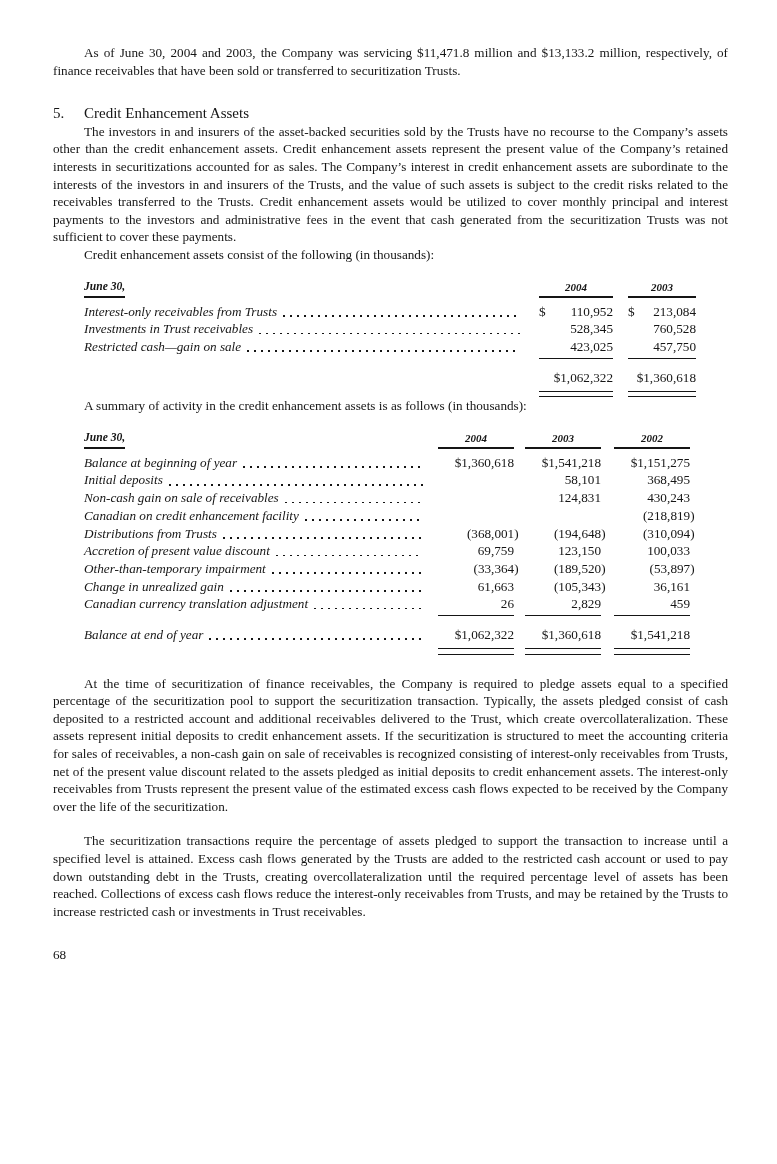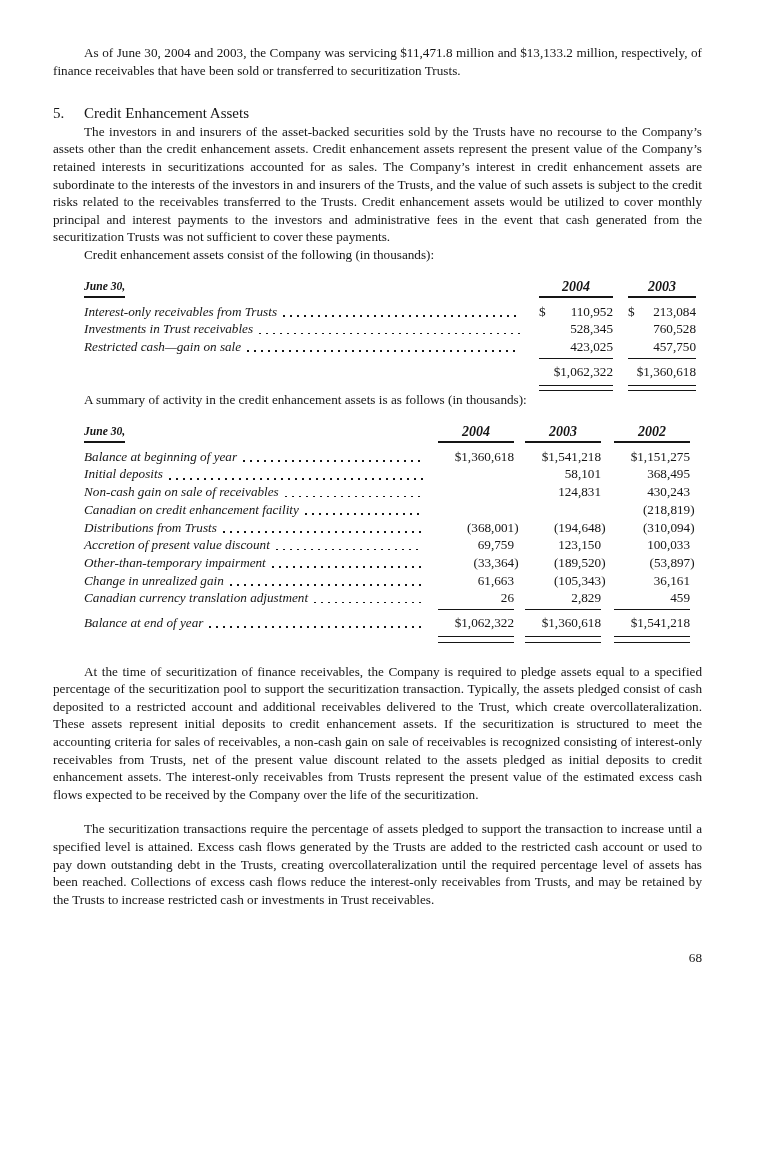--- a/index.html
+++ b/index.html
@@ -2,21 +2,21 @@
 <html><head>
 <meta charset="utf-8">
 <style>
   html,body { margin:0; padding:0; }
   body {
     width:777px; height:1164px; background:#ffffff; color:#151515;
     font-family:"Liberation Serif", serif;
     font-size:13.2px; line-height:17.6px;
     -webkit-font-smoothing:antialiased;
   }
-  .page { padding:44px 75px 0 53px; box-sizing:border-box; width:777px; height:1164px; }
+  .page { padding:44px 49px 0 53px; box-sizing:border-box; width:777px; height:1164px; }
 
   p.para { margin:0; text-align:justify; }
   p.indent { text-indent:31px; }
 
   .heading { margin:26px 0 0 0; font-size:15px; font-weight:normal; }
   .heading .hnum { display:inline-block; width:31px; }
 
   .mt14 { margin-top:14px; }
   .intro { margin:17px 0 0 0; padding-left:31px; text-align:left; }
 
@@ -25,21 +25,21 @@
   .t1 { width:612px; margin-top:13px; }
   .t2 { width:606px; margin-top:13px; }
 
   .hdr-row { display:flex; align-items:flex-end; margin-bottom:5px;font-style:italic; }
   .hdr-label { flex:1; }
   .jun {
     display:inline-block; font-weight:bold; font-size:11.6px;
     border-bottom:2.6px solid #151515; padding-bottom:2px; line-height:14px;
   }
   .ycell {
-    font-weight:bold; font-size:14px; text-align:center; line-height:14px;
+    font-weight:bold; font-size:11px; text-align:center; line-height:14px;
     border-bottom:2.6px solid #151515; padding-bottom:2px;
   }
 
   .trow { display:flex; align-items:baseline; height:17.7px; }
   .lblcell { flex:1; display:flex; min-width:0;font-style:italic; }
   .lbl { white-space:nowrap; }
   .leader { flex:1; position:relative; }
   .leader::after {
     content:""; position:absolute; left:6px; right:4px; bottom:3.5px; height:1.7px;
     background:repeating-linear-gradient(90deg,#151515 0 1.7px,transparent 1.7px 7px);
@@ -57,23 +57,23 @@
   .t2 .c2 { margin-left:11px; }
   .t2 .c3 { margin-left:13px; }
   .t2 .vcell { text-align:right; }
 
   .tval.hang { margin-right:-4.6px; }
 
   .rulerow { display:flex; }
   .rcell .sgl { border-top:1.8px solid #151515; margin-top:2px; }
   .rcell .dbl { height:4.6px; border-top:1.6px solid #151515; border-bottom:1.6px solid #151515; margin-top:3px; }
 
-  .total-row { margin-top:4px; height:19px; }
-
-  .pagenum { margin-top:41px; text-align:right; }
+  .total-row { margin-top:10px; height:19px; }
+
+  .pagenum { margin-top:26px; text-align:left; }
 </style>
 </head>
 <body>
 
 <div class="page">
 
   <p class="para indent">As of June 30, 2004 and 2003, the Company was servicing $11,471.8 million and $13,133.2 million, respectively, of finance receivables that have been sold or transferred to securitization Trusts.</p>
 
   <h3 class="heading"><span class="hnum">5.</span><span>Credit Enhancement Assets</span></h3>
 

